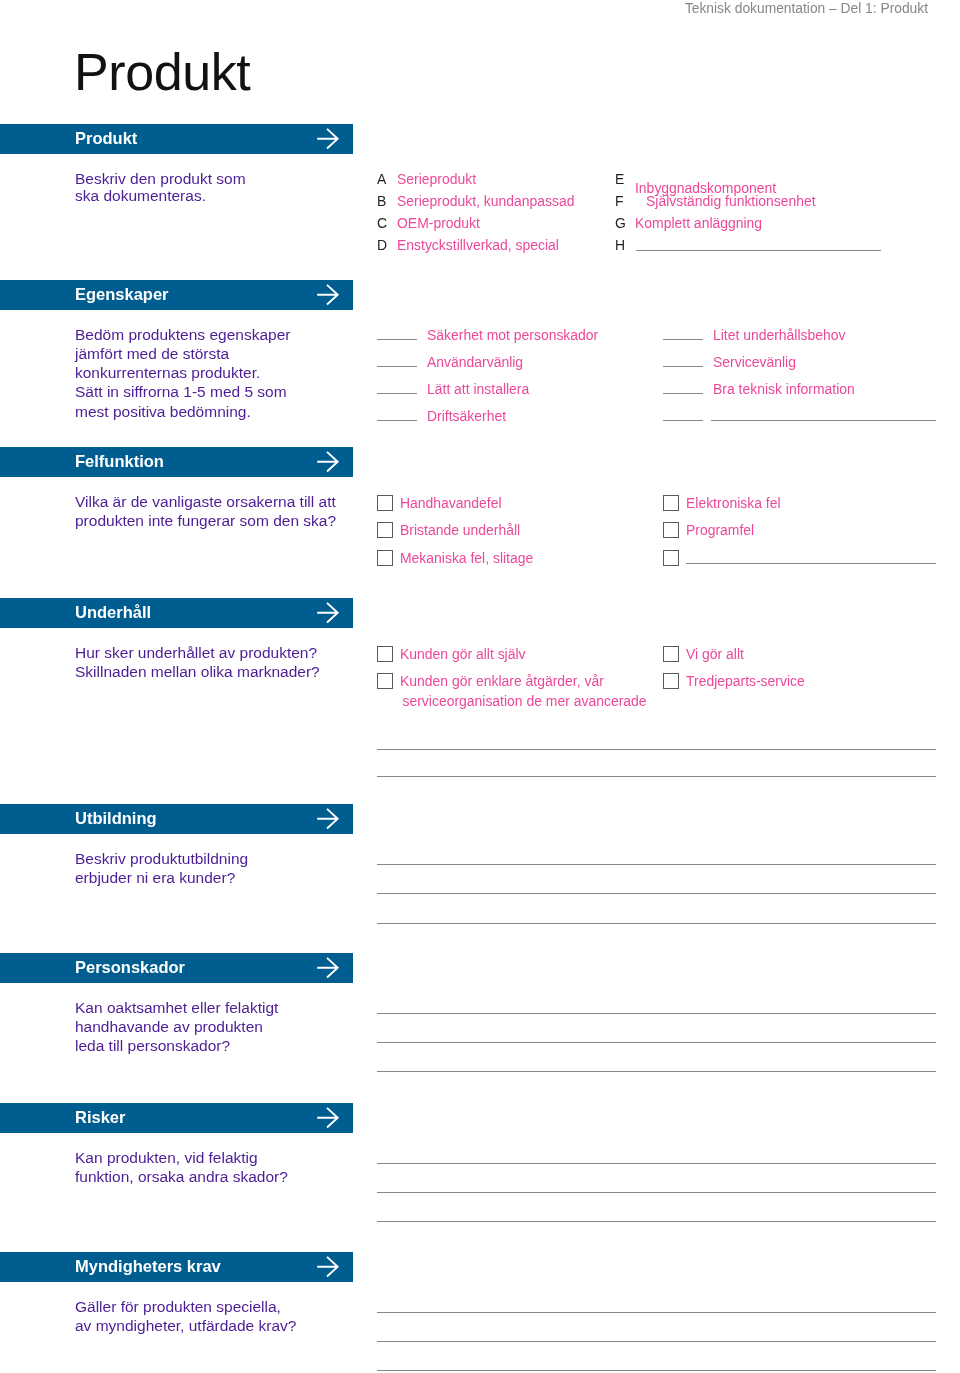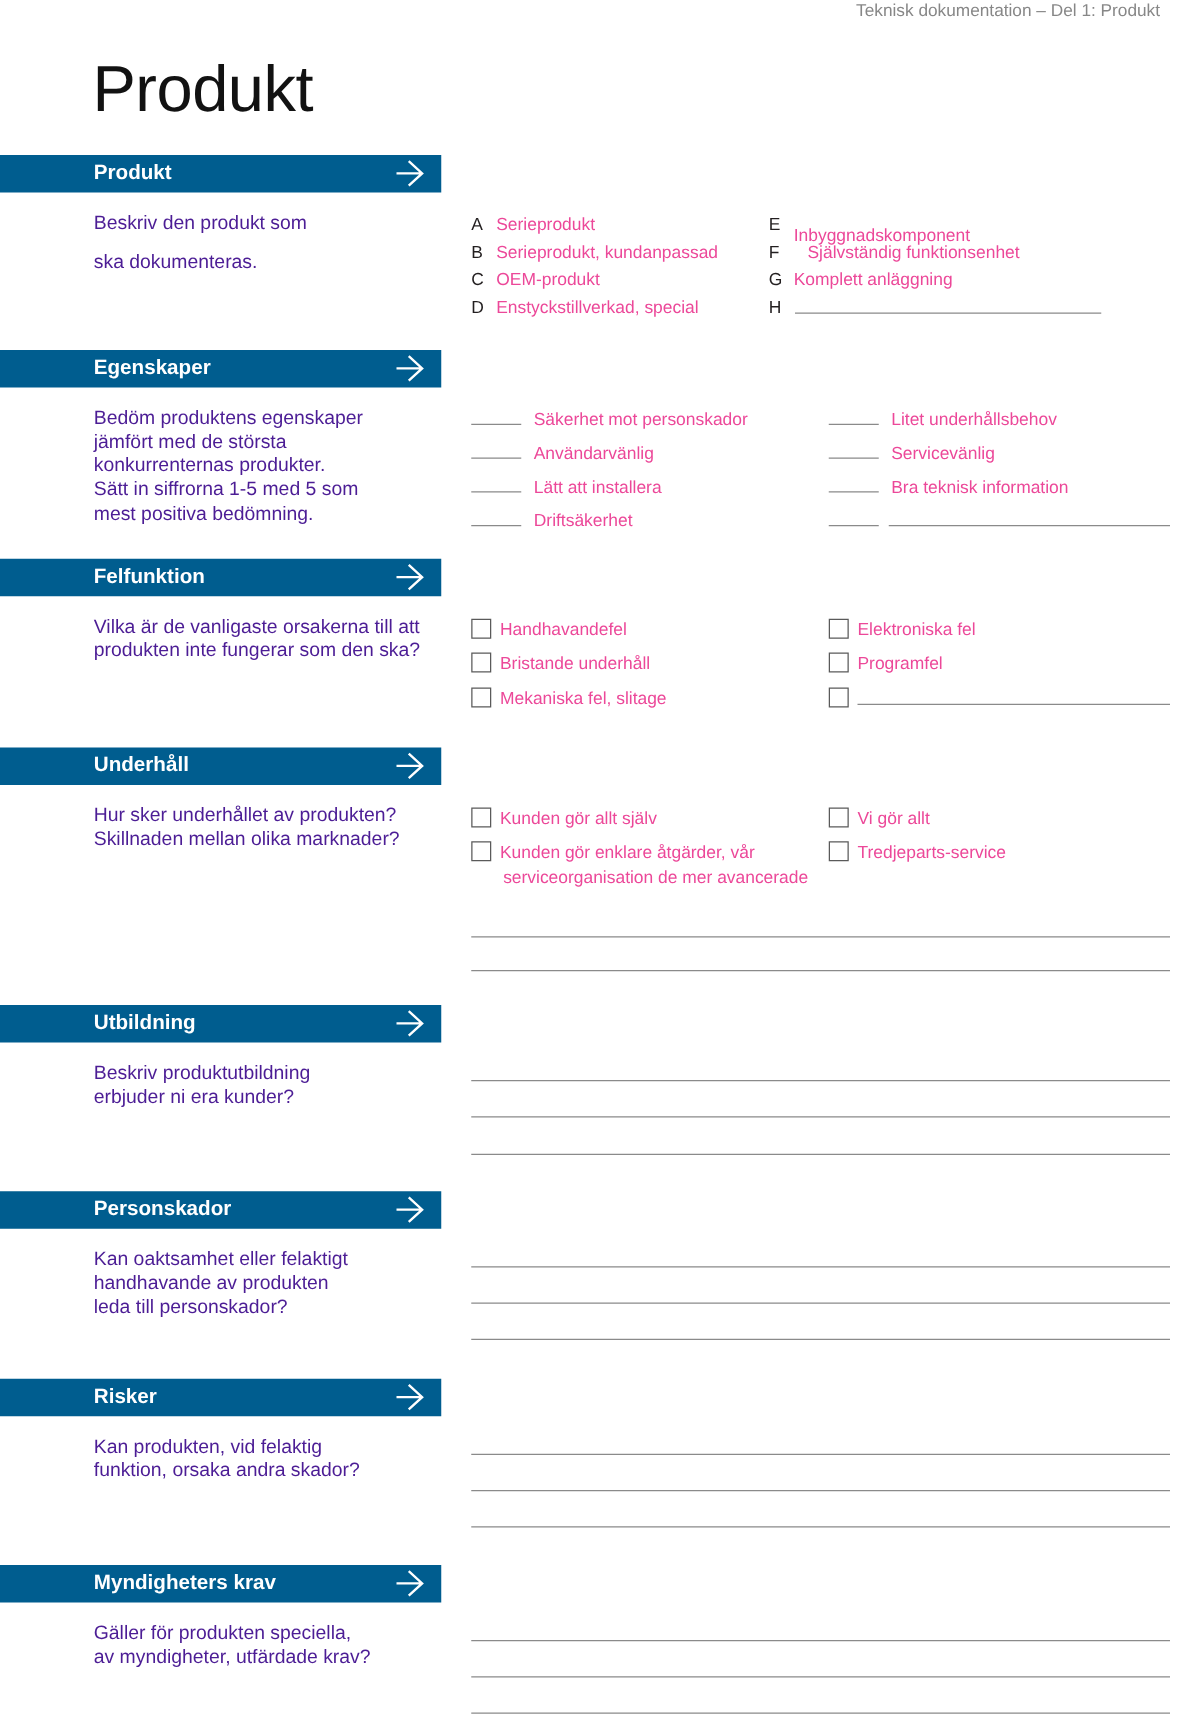--- a/index.html
+++ b/index.html
@@ -37,21 +37,21 @@
 <div class="page">
 <div class="doc-header">Teknisk dokumentation – Del 1: Produkt</div>
 <div class="doc-title">Produkt</div>
 <div class="sec" style="top:124px">
   <div class="bar"></div>
   <div class="bar-label">Produkt</div>
   <div class="bar-arrow"><svg width="24" height="29" viewBox="0 0 24 29">
           <path d="M1.2 14.7 H21.2 M11.0 4.9 L21.7 14.7 L11.0 24.5" fill="none" stroke="#ffffff" stroke-width="1.9" stroke-linecap="butt" stroke-linejoin="miter"></path>
         </svg></div>
   <div class="prompt" style="top:47.1px">Beskriv den produkt som</div>
-  <div class="prompt" style="top:78px">ska dokumenteras.</div>
+  <div class="prompt" style="top:64px">ska dokumenteras.</div>
   <div class="key" style="left:377px; top:48.6px">A</div>
   <div class="lbl" style="left:397.0px; top:48.6px">Serieprodukt</div>
   <div class="key" style="left:377px; top:70.6px">B</div>
   <div class="lbl" style="left:397.0px; top:70.6px">Serieprodukt, kundanpassad</div>
   <div class="key" style="left:377px; top:92.6px">C</div>
   <div class="lbl" style="left:397.0px; top:92.6px">OEM-produkt</div>
   <div class="key" style="left:377px; top:114.6px">D</div>
   <div class="lbl" style="left:397.0px; top:114.6px">Enstyckstillverkad, special</div>
   <div class="key" style="left:615px; top:48.6px">E</div>
   <div class="lbl" style="left:635.0px; top:58px">Inbyggnadskomponent</div>

